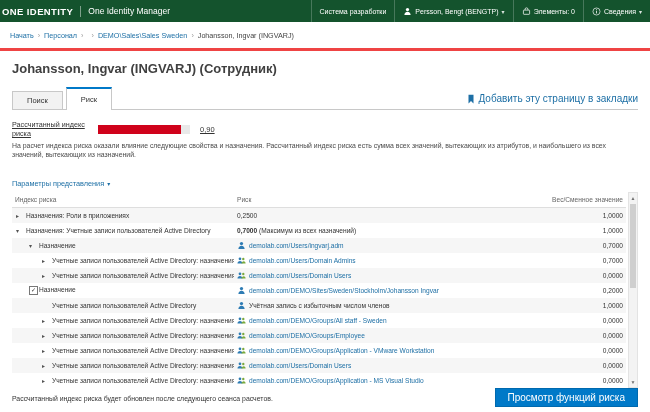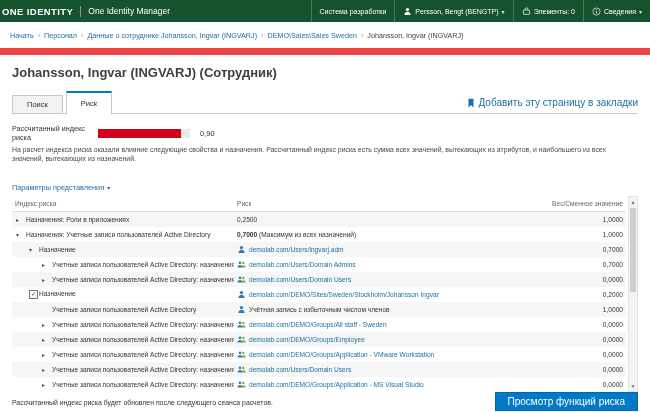--- a/index.html
+++ b/index.html
@@ -7,37 +7,37 @@
   
   .topbar{height:22px;background:#14532d;color:#fff;display:flex;align-items:center;padding-left:2px;}
   .brand{font-size:9.5px;font-weight:bold;letter-spacing:.4px;white-space:nowrap;}
   .brand-sep{width:1px;height:11px;background:rgba(255,255,255,.45);margin:0 7px;}
   .app-title{font-size:8.5px;white-space:nowrap;}
   .topbar-right{margin-left:auto;display:flex;align-items:stretch;height:100%;font-size:7px;}
   .tb-item{display:flex;align-items:center;gap:3px;padding:0 8px;border-left:1px solid rgba(255,255,255,.22);cursor:pointer;white-space:nowrap;}
   .caret{font-size:6px;opacity:.85;}
   .wicon{width:9px;height:9px;display:block;}
   
-  .breadcrumb-bar{height:26px;display:flex;align-items:center;padding:0 10px;border-bottom:7px solid #ef4444;font-size:7.2px;background:#fff;}
+  .breadcrumb-bar{height:26px;display:flex;align-items:center;padding:0 10px;border-bottom:3px solid #ef4444;font-size:7.2px;background:#fff;}
   .crumbs{display:flex;align-items:center;overflow:hidden;white-space:nowrap;}
   .crumb{color:#1d6fa5;text-decoration:none;}
   .crumb.current{color:#444;}
   .crumb-sep{color:#9a9a9a;margin:0 4px;}
   .search-wrap{margin-left:auto;display:flex;align-items:center;border:1px solid #bfbfbf;height:17px;width:128px;padding:0 4px 0 5px;background:#fff;flex:none;}
   .search-input{border:none;outline:none;flex:1;font-size:7.2px;font-family:inherit;color:#333;min-width:0;background:transparent;}
   .search-input::placeholder{color:#999;}
   
   .main{padding:6px 12px 0;position:relative;height:364px;box-sizing:border-box;}
   .page-title{font-size:13px;font-weight:bold;color:#404040;margin:4px 0 12px;}
   .tabs-row{display:flex;align-items:flex-end;border-bottom:1px solid #c8c8c8;height:21px;}
   .tabs{display:flex;align-items:flex-end;height:100%;}
   .tab{font-size:7.5px;padding:0 14px;border:1px solid #c8c8c8;border-bottom:none;background:#f2f2f2;color:#333;margin-right:3px;cursor:pointer;height:17px;display:flex;align-items:center;}
   .tab.active{background:#fff;border-top:2px solid #0079c8;height:21px;margin-bottom:-1px;}
   .bookmark{margin-left:auto;color:#1d6fa5;font-size:10px;display:flex;gap:3px;align-items:center;cursor:pointer;padding-bottom:5px;}
-  .risk-row{display:flex;align-items:center;gap:10px;margin:10px 0 4px;}
+  .risk-row{display:flex;align-items:center;gap:10px;margin:10px 0 4px;text-decoration:underline;}
   .risk-label{font-size:7.2px;width:76px;line-height:1.25;color:#333;}
   .risk-bar-track{width:92px;height:9px;background:#e9e9e9;flex:none;}
   .risk-bar-fill{height:100%;background:#d0021b;}
   .risk-value{font-size:7.5px;color:#333;}
   .intro{font-size:6.9px;color:#4a4a4a;margin:2px 0 12px;line-height:1.3;}
   .view-settings{color:#1d6fa5;font-size:7.3px;display:inline-flex;align-items:center;gap:3px;cursor:pointer;margin-bottom:4px;}
   .caret-blue{font-size:6px;}
   
   .table-wrap{position:relative;padding-right:12px;}
   .risk-table{width:100%;border-collapse:collapse;table-layout:fixed;font-size:6.6px;}
@@ -102,21 +102,20 @@
     </div>
   </div>
 </div>
 
 <div class="breadcrumb-bar">
   <div class="crumbs">
       <a class="crumb" href="#">Начать</a>
       <span class="crumb-sep">›</span>
       <a class="crumb" href="#">Персонал</a>
       <span class="crumb-sep">›</span>
-      <a class="crumb" href="#">Данные о сотруднике Johansson, Ingvar (INGVARJ)</a>
       <span class="crumb-sep">›</span>
       <a class="crumb" href="#">DEMO\Sales\Sales Sweden</a>
       <span class="crumb-sep">›</span>
       <span class="crumb current">Johansson, Ingvar (INGVARJ)</span>
     </div>
 </div>
 
 <div class="main">
   <h1 class="page-title">Johansson, Ingvar (INGVARJ) (Сотрудник)</h1>
 

